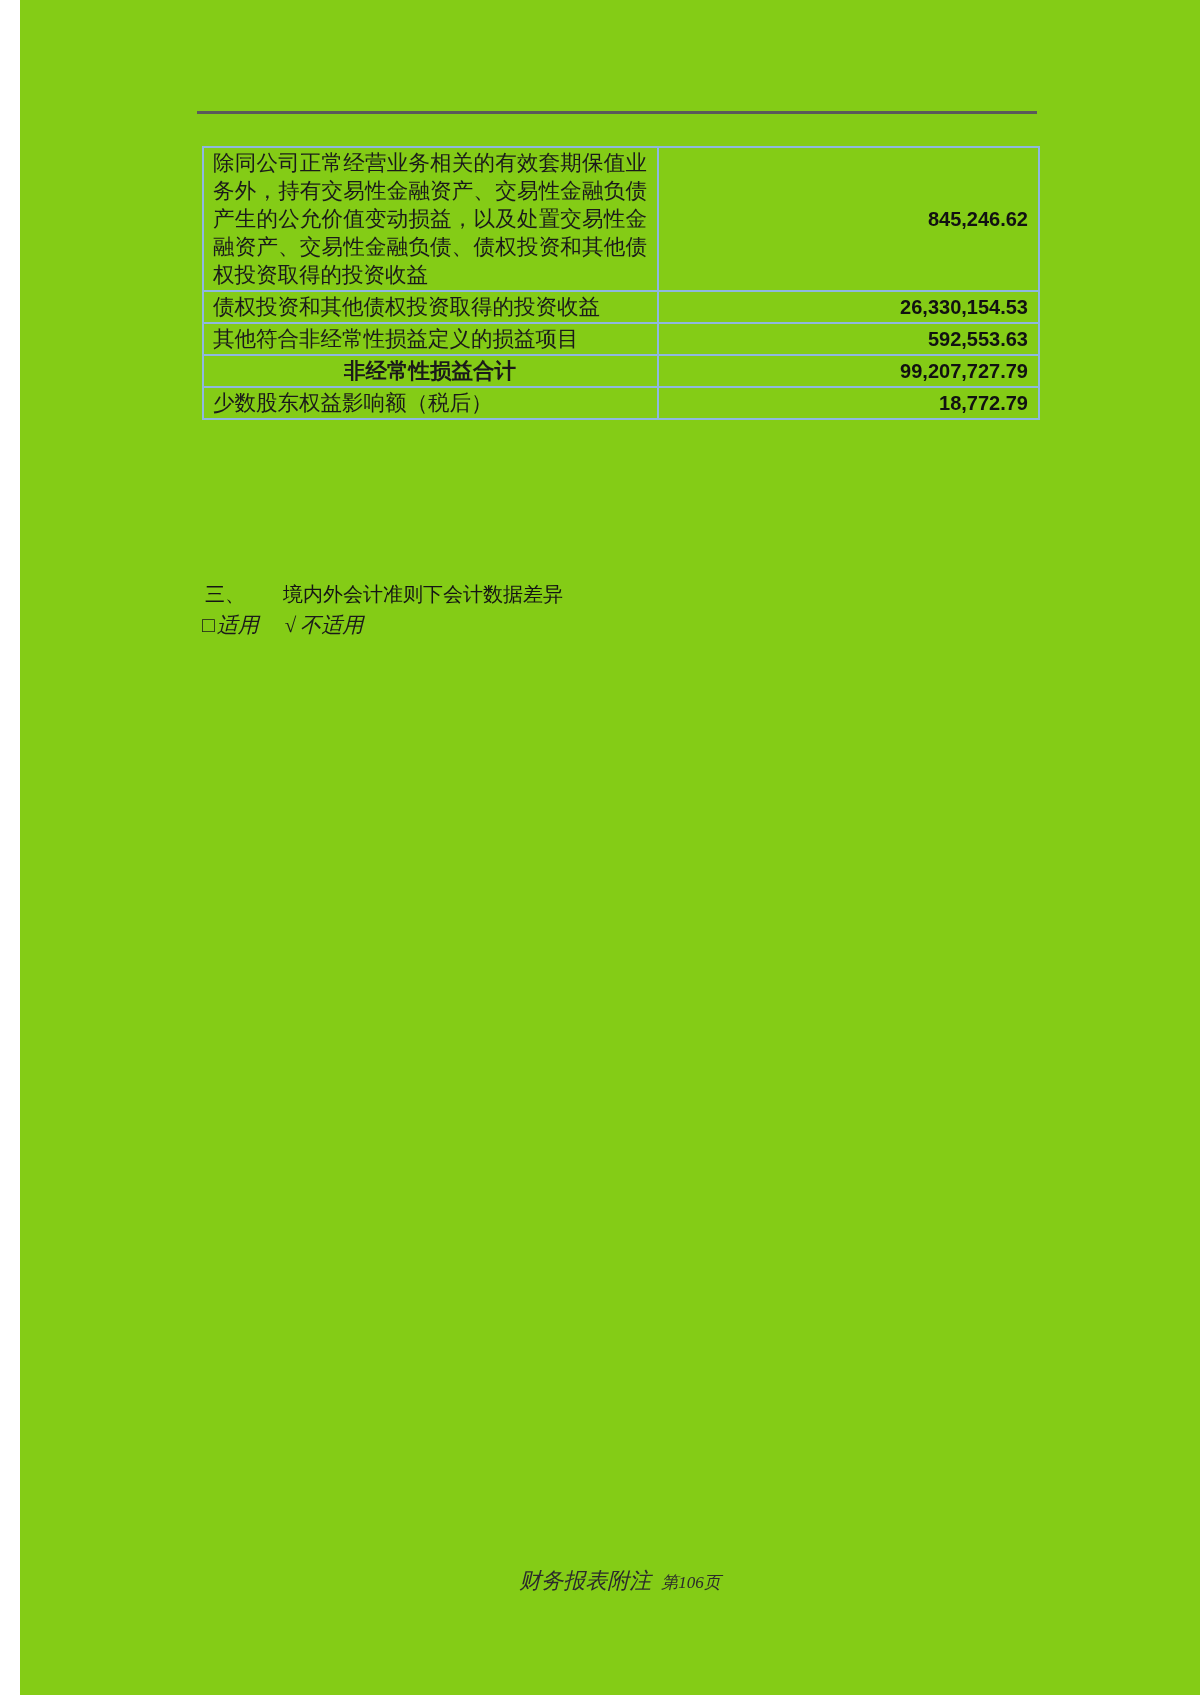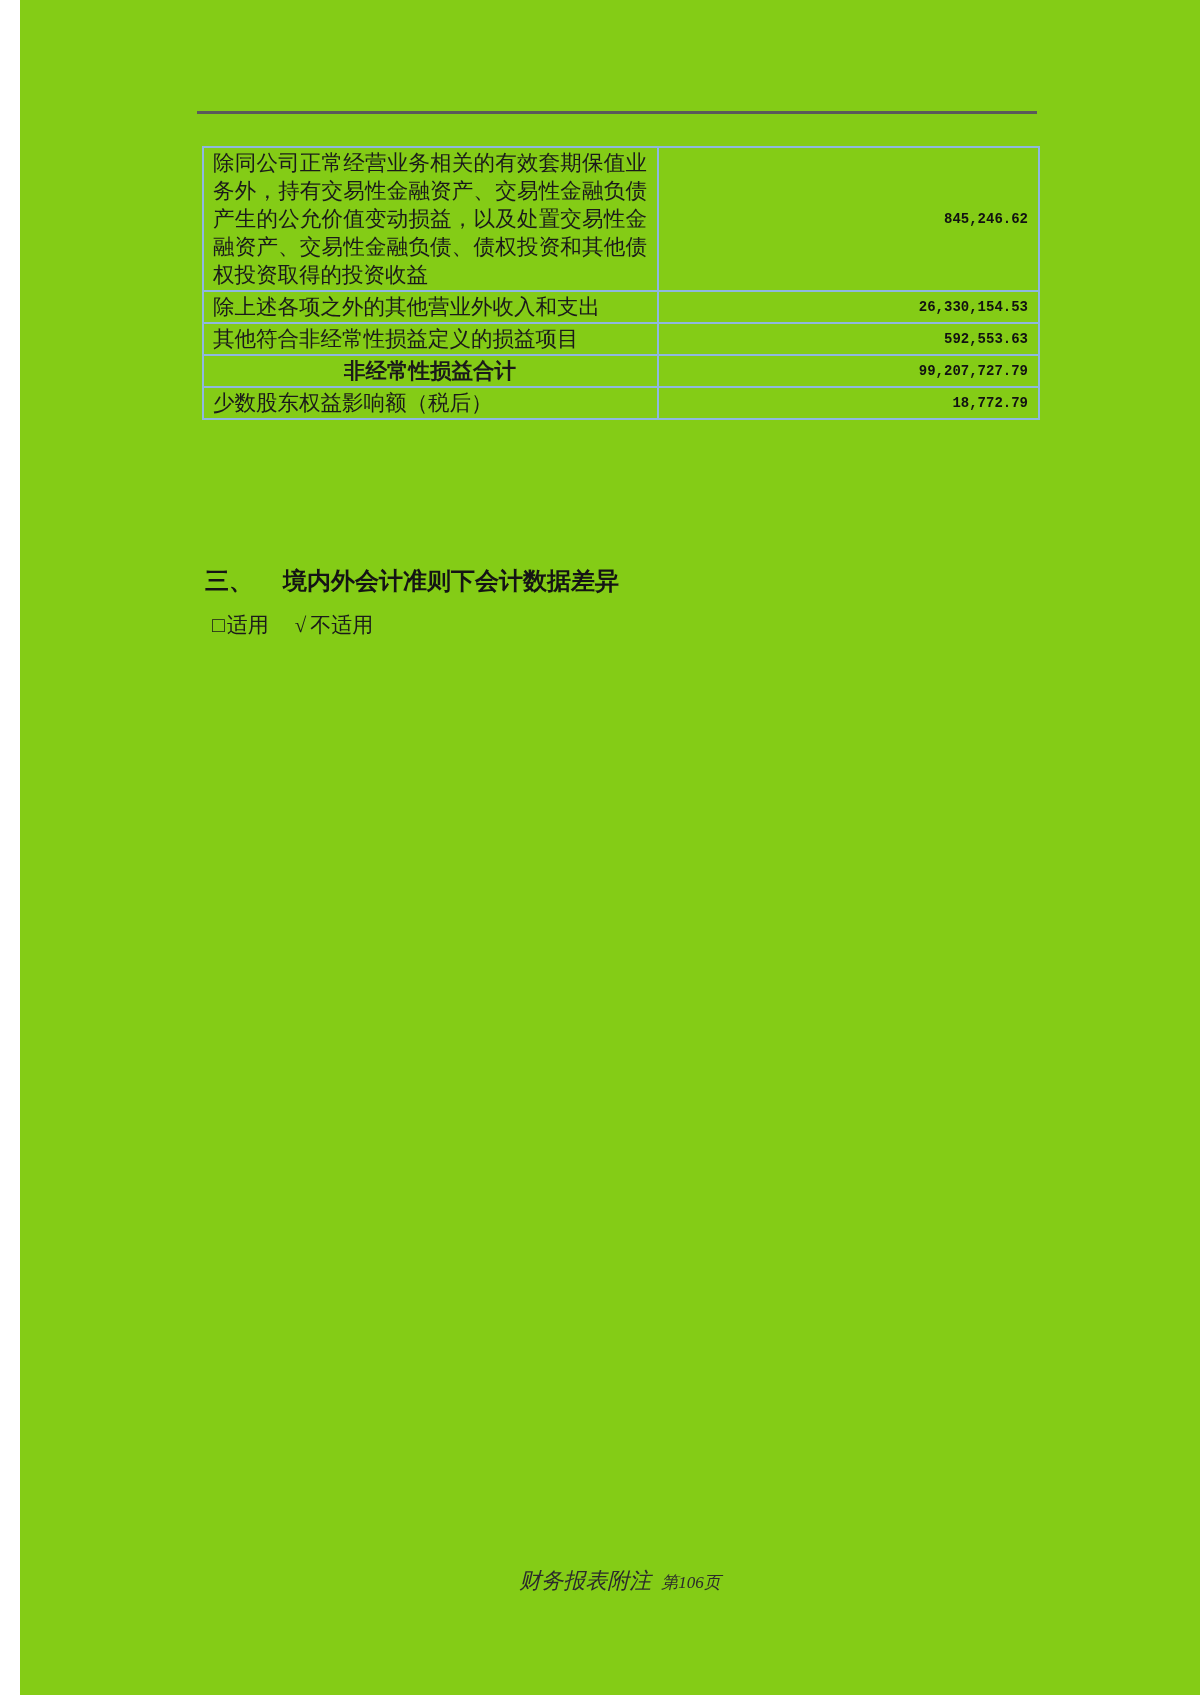--- a/index.html
+++ b/index.html
@@ -36,52 +36,53 @@
     vertical-align: middle;
   }
   .nr-table td.label-cell {
     font-size: 21.5px;
     line-height: 28px;
     padding: 1px 10px 1px 9px;
     text-align: justify;
     text-justify: inter-ideograph;
   }
   .nr-table td.value-cell {
-    font-family: Liberation Mono, monospace;
+    font-family: Liberation Sans, sans-serif;
     font-weight: 700;
-    font-size: 14px;
+    font-size: 20px;
     text-align: right;
     padding: 1px 10px 1px 4px;
     color: #111111;
   }
   .nr-table tr.emph td.label-cell {
     text-align: center;
     font-weight: 700;
     border-radius: 10px;
   }
   .section-heading {
     position: absolute;
     left: 185px;
-    top: 565px;
-    font-size: 24px;
-    font-weight: 700;
+    top: 581px;
+    font-size: 20px;
+    font-weight: 400;
     color: #141414;
     white-space: nowrap;
   }
   .section-number {
     display: inline-block;
     width: 78px;
   }
   .applicability {
     position: absolute;
-    left: 192px;
+    left: 182px;
     top: 611px;
     font-size: 21px;
     color: #1a1a1a;
     white-space: nowrap;
+    font-style: italic;
   }
   .applicability .opt2 { margin-left: 26px; }
   .applicability .box-glyph { margin-right: 2px; }
   .applicability .check-glyph { margin-right: 4px; }
   .page-footer {
     position: absolute;
     left: 0;
     top: 1566px;
     width: 100%;
     text-align: center;
@@ -109,21 +110,21 @@
     <colgroup>
         <col class="c1">
         <col class="c2">
       </colgroup>
     <tbody>
       <tr>
         <td class="label-cell">除同公司正常经营业务相关的有效套期保值业务外，持有交易性金融资产、交易性金融负债产生的公允价值变动损益，以及处置交易性金融资产、交易性金融负债、债权投资和其他债权投资取得的投资收益</td>
         <td class="value-cell">845,246.62</td>
       </tr>
       <tr>
-        <td class="label-cell">除上述各项之外的其他营业外收入和支出</td>
+        <td class="label-cell">债权投资和其他债权投资取得的投资收益</td>
         <td class="value-cell">26,330,154.53</td>
       </tr>
       <tr>
         <td class="label-cell">其他符合非经常性损益定义的损益项目</td>
         <td class="value-cell">592,553.63</td>
       </tr>
       <tr class="emph">
         <td class="label-cell">非经常性损益合计</td>
         <td class="value-cell">99,207,727.79</td>
       </tr>

